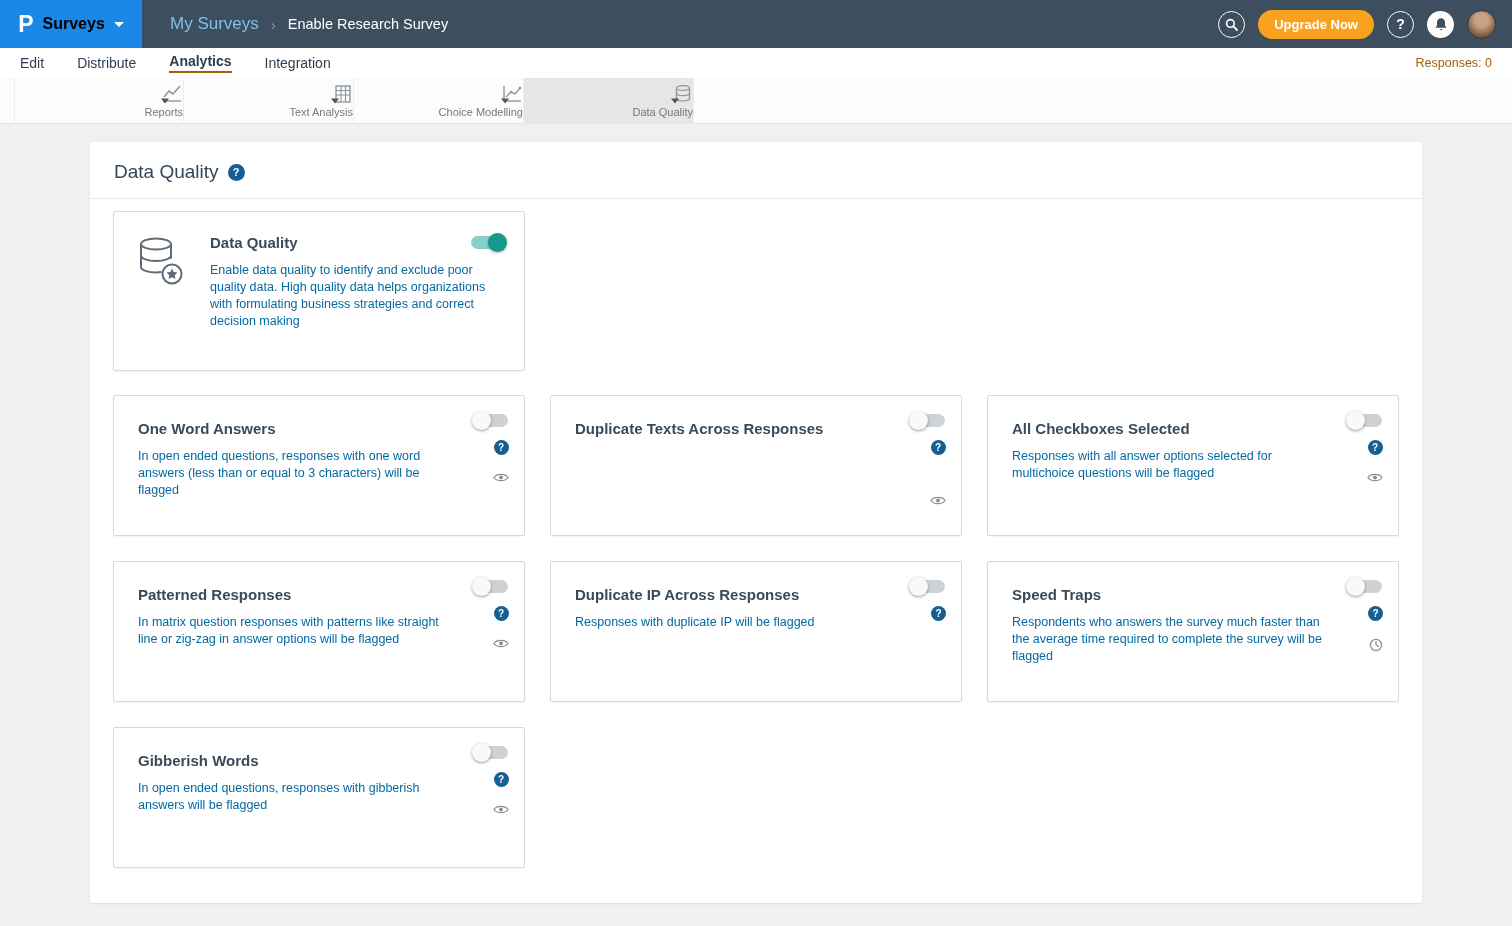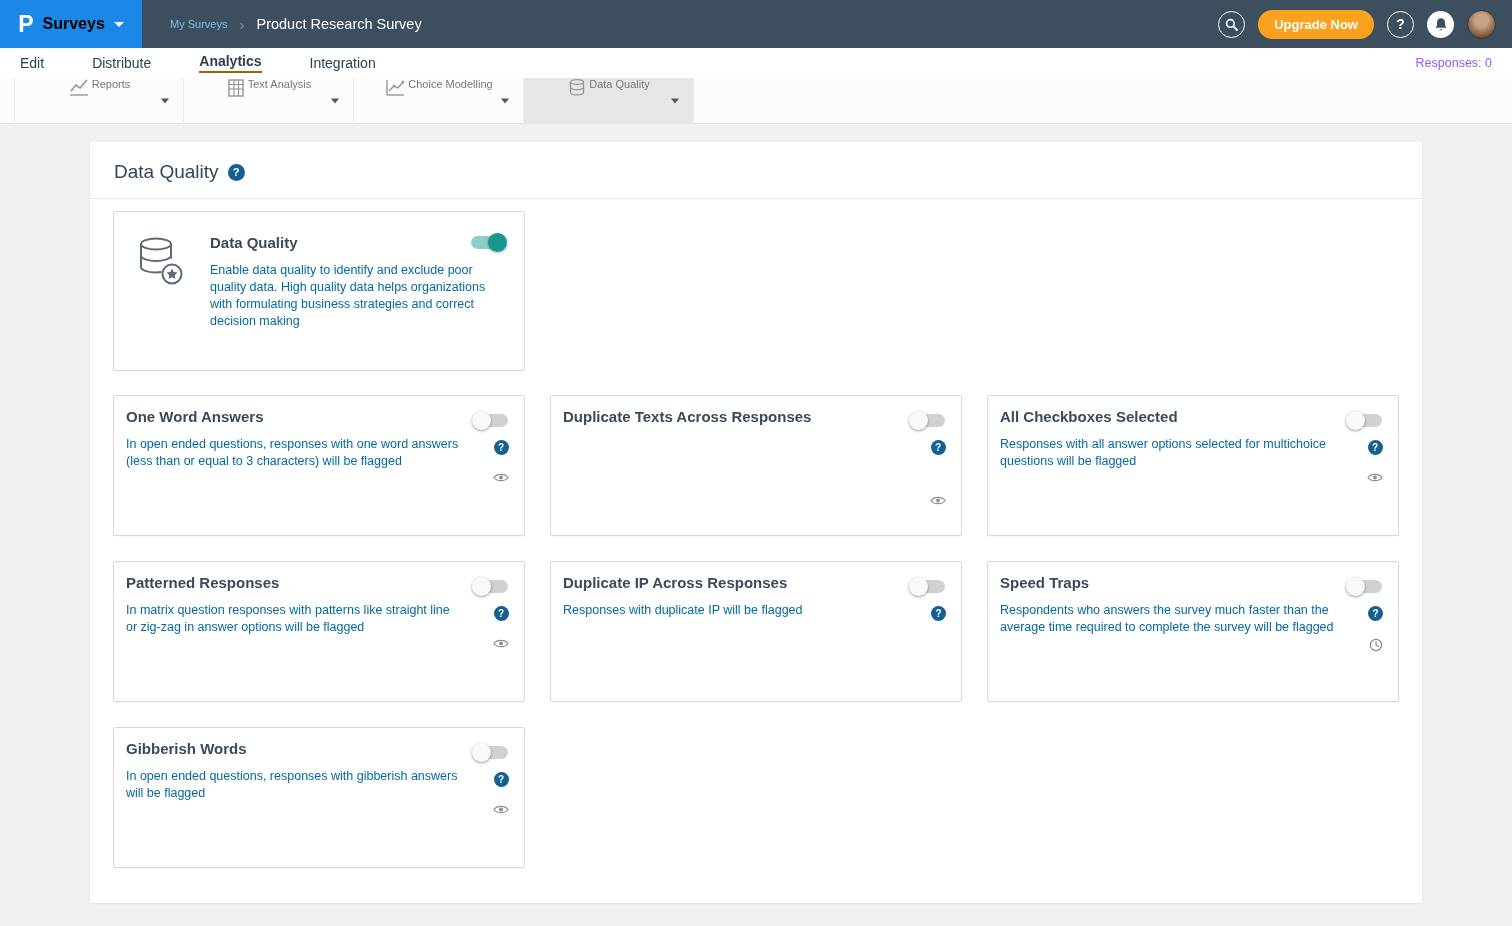--- a/index.html
+++ b/index.html
@@ -5,55 +5,55 @@
   *{margin:0;padding:0;box-sizing:border-box}
   html,body{width:1512px;height:926px;font-family:"Liberation Sans",sans-serif;background:#eef0f1;overflow:hidden;font-size:13px;color:#33475b}
 
   
   .topbar{height:48px;background:#3d4e5e;display:flex;align-items:center}
   .brand{width:142px;height:48px;background:#1b87e6;display:flex;align-items:center;justify-content:center;gap:9px;cursor:pointer;flex:0 0 auto}
   .brand .logo{color:#fff;font-size:23px;font-weight:bold;line-height:1}
   .brand .product{color:#000000;font-size:16px;font-weight:bold}
   .caret{width:0;height:0;border-left:5px solid transparent;border-right:5px solid transparent;border-top:5px solid #fff;display:inline-block}
   .breadcrumb{display:flex;align-items:center;gap:12px;margin-left:28px}
-  .breadcrumb .parent{color:#7fbfe8;font-size:11px;cursor:pointer;text-decoration:none}
+  .breadcrumb .parent{color:#7fbfe8;font-size:17px;cursor:pointer;text-decoration:none}
   .breadcrumb .sep{color:#8b98a5;font-size:15px}
   .breadcrumb .current{color:#fff;font-size:14.5px}
   .topbar-right{margin-left:auto;display:flex;align-items:center;gap:13px;padding-right:16px}
   .circle-icon{width:27px;height:27px;border:1.6px solid #fff;border-radius:50%;display:flex;align-items:center;justify-content:center;color:#fff;font-weight:bold;font-size:14px;cursor:pointer}
   .upgrade-btn{background:#faa21e;color:#fff;font-weight:bold;font-size:13px;border:none;border-radius:15px;padding:7px 16px;cursor:pointer}
   .bell-circle{width:27px;height:27px;background:#fff;border-radius:50%;display:flex;align-items:center;justify-content:center;cursor:pointer}
   .avatar{width:29px;height:29px;border-radius:50%;background:radial-gradient(circle at 50% 35%, #c9a184 0 30%, #7a5a40 70%, #4a3526 100%);border:1px solid #2c3a47;cursor:pointer}
 
   
   .nav-row{height:30px;background:#fff;display:flex;align-items:center;padding:0 20px}
-  .nav-items{display:flex;gap:48px;align-items:center;height:100%}
+  .nav-items{display:flex;gap:33px;align-items:center;height:100%}
   .nav-item{font-size:14px;color:#2c3e50;cursor:pointer;height:100%;display:flex;align-items:center}
   .nav-item.active span{border-bottom:2px solid #a16207;padding-bottom:2px;font-weight:bold}
-  .responses{margin-left:auto;color:#8b5cf6;font-size:12.5px}
+  .responses{margin-left:auto;color:#a16207;font-size:12.5px}
 
   
   .toolbar{height:46px;background:#fcfcfc;display:flex;border-bottom:1px solid #e3e3e3}
-  .tool-tab{width:170px;height:46px;position:relative;display:flex;flex-direction:row;align-items:flex-start;justify-content:center;gap:2px;cursor:pointer;border-right:1px solid #ececec}
+  .tool-tab{width:170px;height:46px;position:relative;display:flex;flex-direction:column;align-items:flex-end;justify-content:center;gap:2px;cursor:pointer;border-right:1px solid #ececec}
   .tool-tab:first-child{border-left:1px solid #ececec;margin-left:14px}
   .tool-tab.active{background:#e6e6e6}
   .tool-tab .tlabel{font-size:11px;color:#73797e}
   .tool-tab .tab-caret{position:absolute;right:14px;top:50%;transform:translateY(-50%);width:0;height:0;border-left:4.5px solid transparent;border-right:4.5px solid transparent;border-top:5px solid #555}
   .tool-tab svg{display:block}
 
   
   .page{padding:18px 90px 0}
   .panel{background:#fff;border-radius:2px;box-shadow:0 1px 2px rgba(0,0,0,.08);min-height:756px}
   .panel-header{padding:19px 24px 15px;border-bottom:1px solid #e8e8e8;display:flex;align-items:center;gap:9px}
   .panel-title{font-size:19px;color:#33475b;font-weight:500}
   .help-dot{width:17px;height:17px;min-width:17px;border-radius:50%;background:#155f93;color:#fff;font-size:11px;font-weight:bold;display:inline-flex;align-items:center;justify-content:center;cursor:pointer}
   .help-dot.sm{width:15px;height:15px;min-width:15px;font-size:10px}
 
   .cards-area{padding:12px 23px 35px}
-  .card{background:#fff;border:1px solid #d9d9d9;border-radius:2px;position:relative;padding:12px;box-shadow:0 1px 1px rgba(0,0,0,.04)}
+  .card{background:#fff;border:1px solid #d9d9d9;border-radius:2px;position:relative;padding:24px;box-shadow:0 1px 1px rgba(0,0,0,.04)}
   .card-title{font-size:15px;font-weight:bold;color:#3a4a5a}
   .card-desc{font-size:12.5px;line-height:17px;color:#0369a1;margin-top:11px;padding-right:52px}
 
   .main-card{width:412px;min-height:160px;margin-bottom:24px;display:flex;gap:24px;padding:22px 16px 16px 18px}
   .main-card .db-icon{flex:0 0 54px}
   .main-card .mc-body{flex:1;position:relative}
   .main-card .card-desc{padding-right:0}
   .main-card .toggle{position:absolute;top:2px;right:4px}
 
   .cards-grid{display:grid;grid-template-columns:repeat(3,412px);gap:25px}
@@ -74,21 +74,21 @@
 
 <div class="topbar">
   <div class="brand">
     <span class="logo">P</span>
     <span class="product">Surveys</span>
     <span class="caret"></span>
   </div>
   <div class="breadcrumb">
     <a class="parent">My Surveys</a>
     <span class="sep">›</span>
-    <span class="current">Product Research Survey</span>
+    <span class="current">Enable Research Survey</span>
   </div>
   <div class="topbar-right">
     <span class="circle-icon">
       <svg width="13" height="13" viewBox="0 0 13 13">
           <circle cx="5.4" cy="5.4" r="3.8" fill="none" stroke="#fff" stroke-width="1.6"></circle>
           <line x1="8.4" y1="8.4" x2="12" y2="12" stroke="#fff" stroke-width="1.8" stroke-linecap="round"></line>
         </svg>
     </span>
     <button class="upgrade-btn">Upgrade Now</button>
     <span class="circle-icon">?</span>

